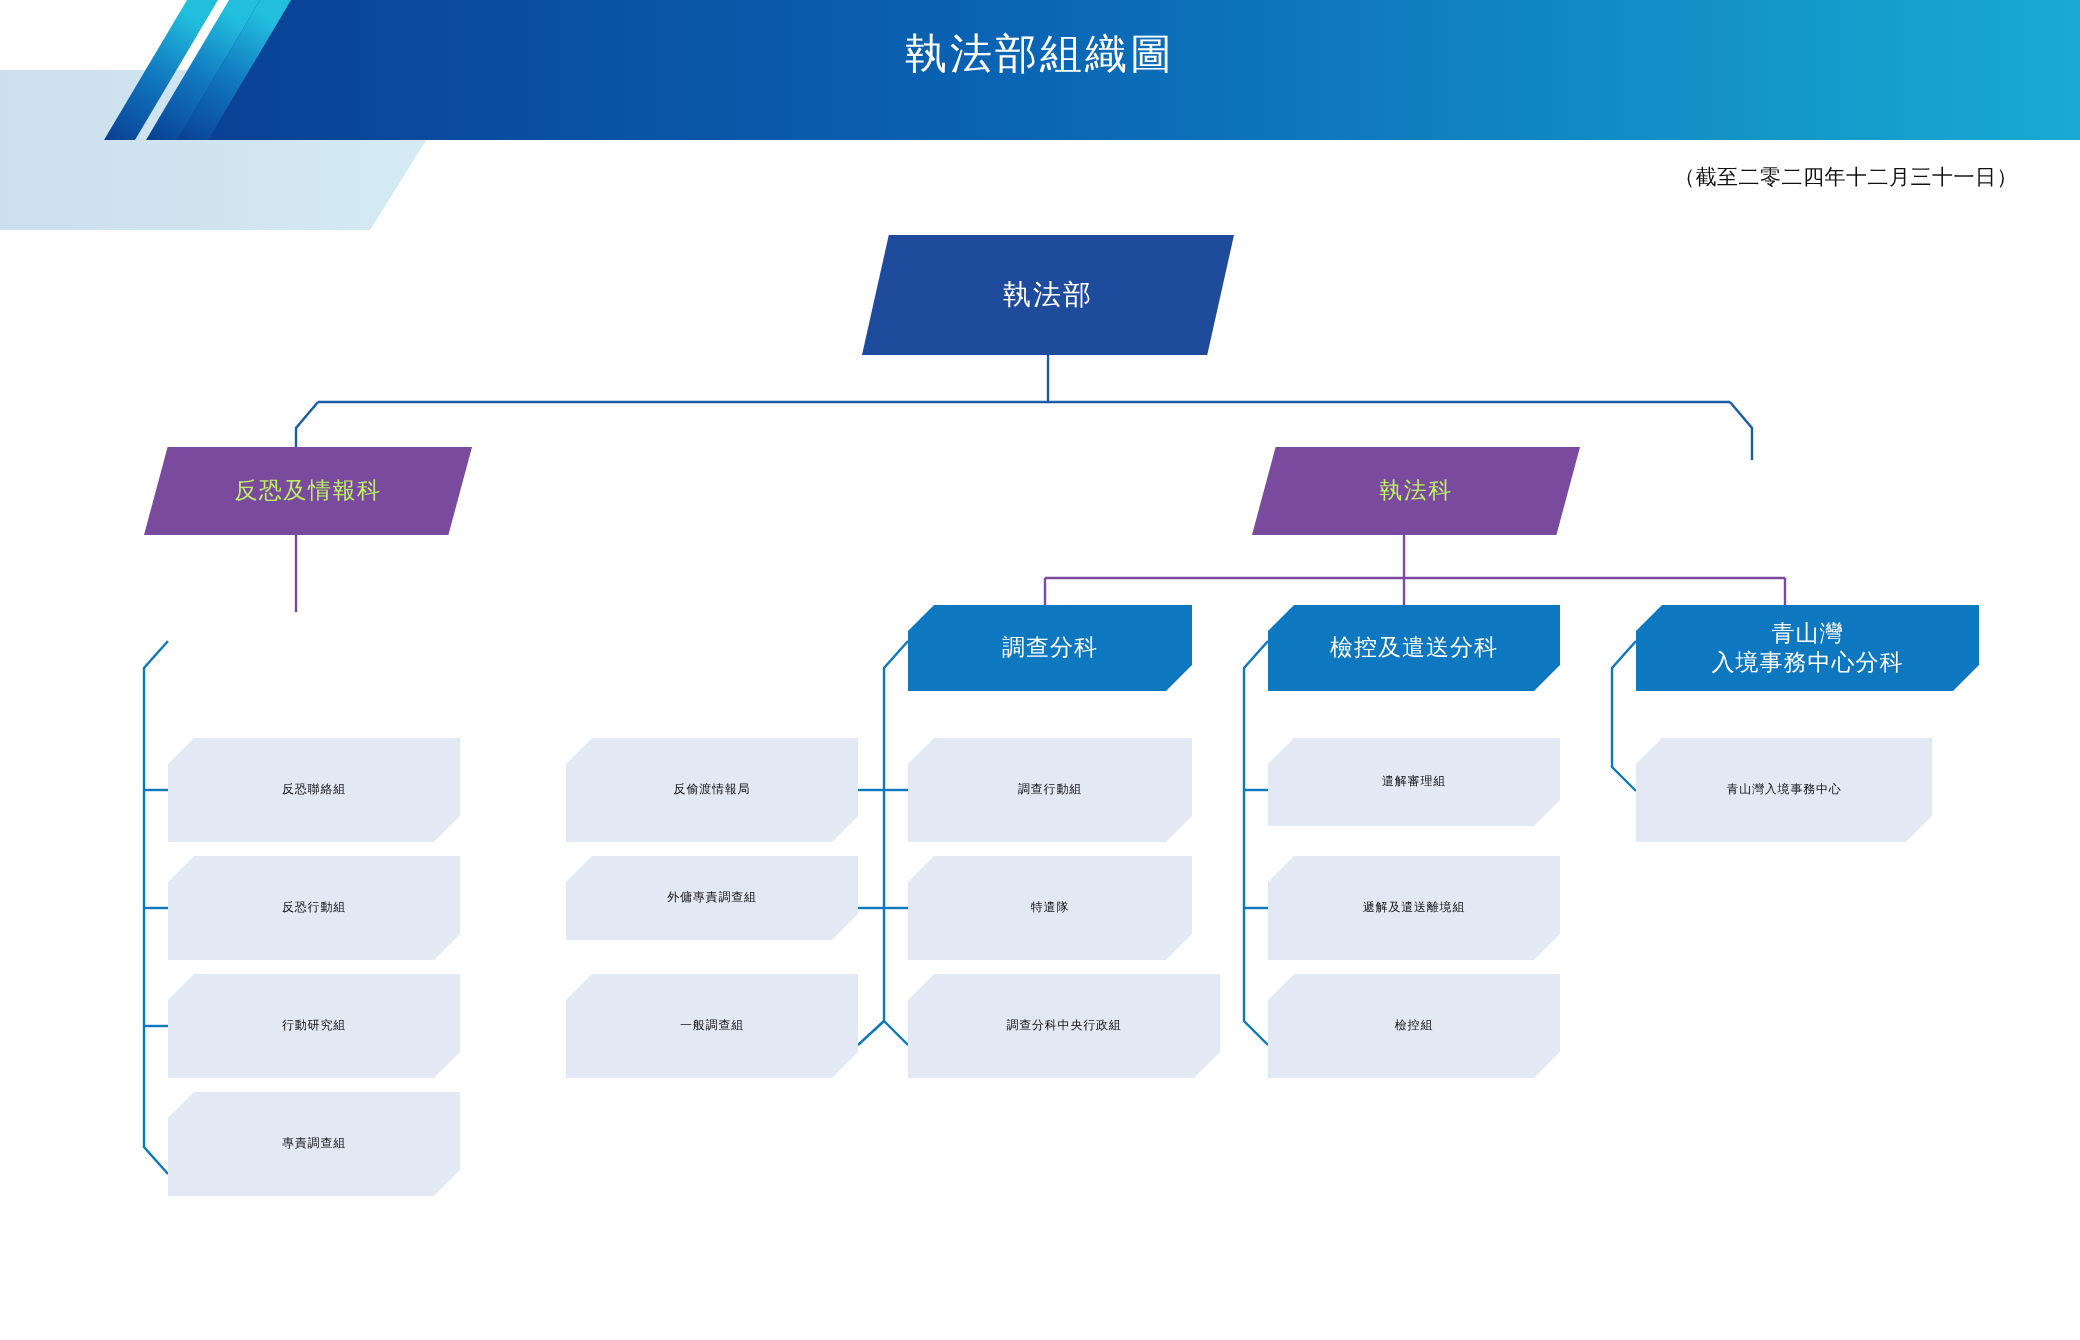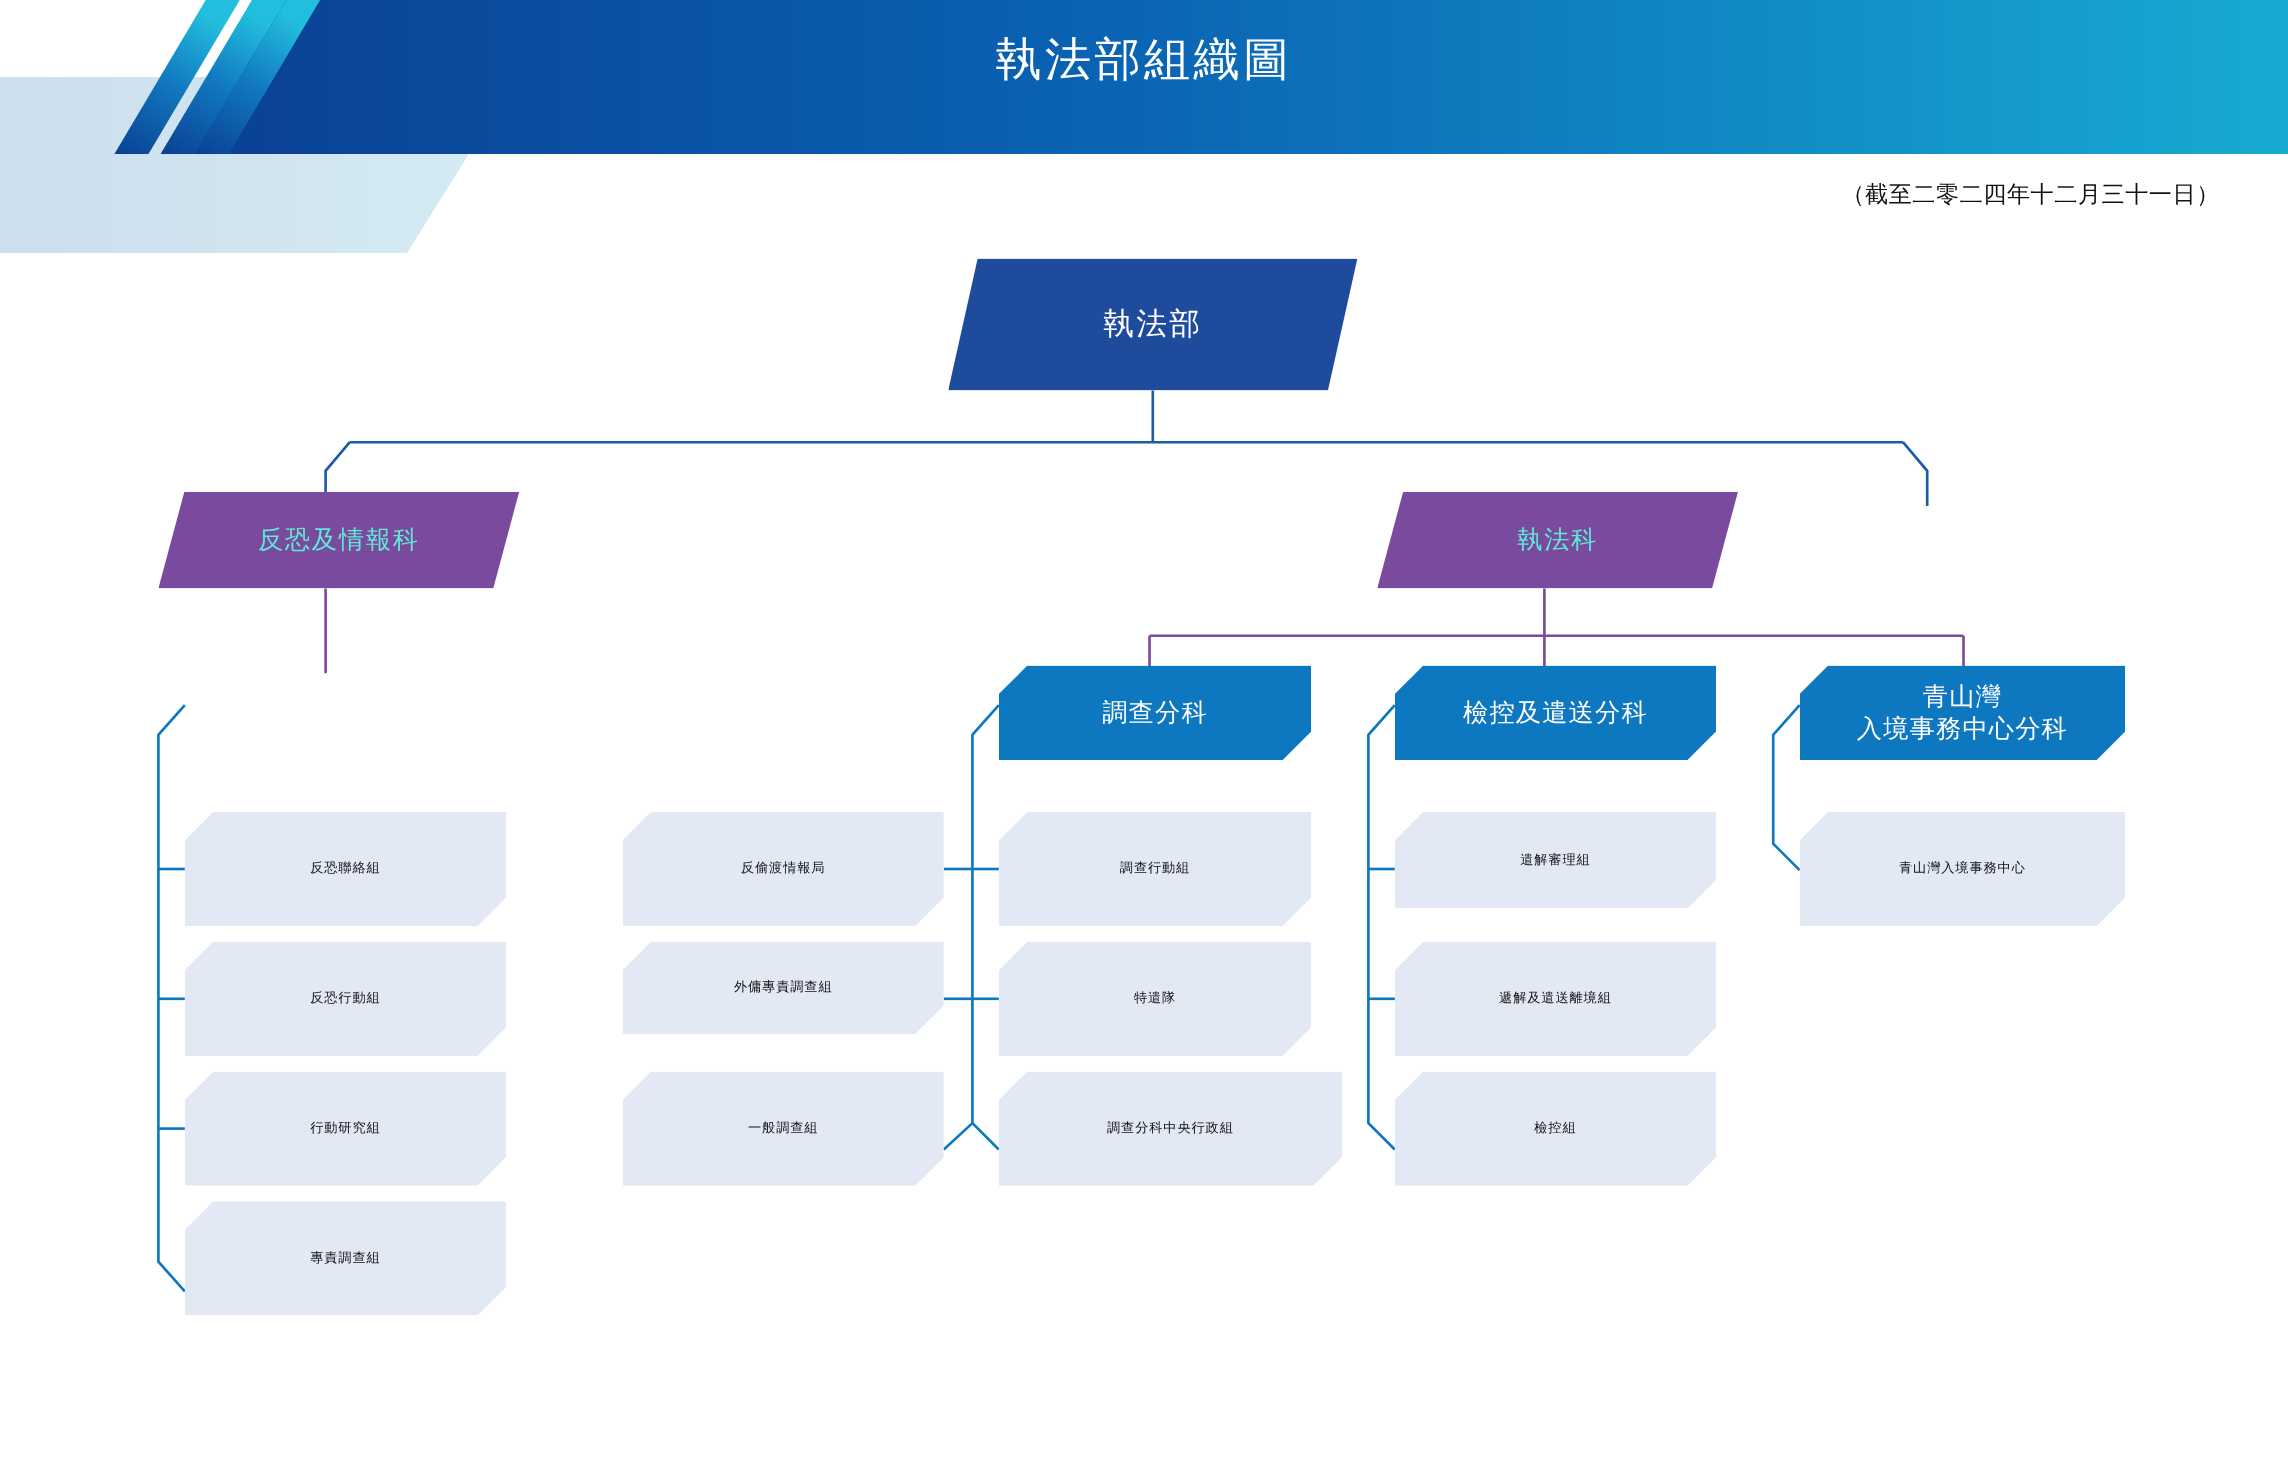--- a/index.html
+++ b/index.html
@@ -36,21 +36,21 @@
         line-height:1.28;}
 
   
   .para{
     clip-path:polygon(7.2% 0%, 100% 0%, 92.8% 100%, 0% 100%);
   }
   .root{
     background:#1e4b9c;color:#fff;font-size:28px;letter-spacing:2px;
   }
   .sect{
-    background:#7a4a9e;color:#5eead4;font-size:23px;letter-spacing:1.5px;
+    background:#7a4a9e;color:#bef264;font-size:23px;letter-spacing:1.5px;
   }
   
   .subdiv{
     background:#0d78bf;color:#fff;font-size:23px;letter-spacing:1px;
     clip-path:polygon(26px 0, 100% 0, 100% calc(100% - 26px),
                       calc(100% - 26px) 100%, 0 100%, 0 26px);
   }
   
   .leaf{
     background:#e3e8f5;color:#111;font-size:12px;letter-spacing:.8px;
@@ -168,21 +168,21 @@
 
 
     <div class="node subdiv" style="left:908px;top:605px;width:284px;height:86px;">
       <span class="nlbl">調查分科</span>
     </div>
 
     <div class="node subdiv" style="left:1268px;top:605px;width:292px;height:86px;">
       <span class="nlbl">檢控及遣送分科</span>
     </div>
 
-    <div class="node subdiv" style="left:1636px;top:605px;width:296px;height:86px;">
+    <div class="node subdiv" style="left:1636px;top:605px;width:343px;height:86px;">
       <span class="nlbl">青山灣
 入境事務中心分科</span>
     </div>
 
     <div class="node leaf" style="left:168px;top:738px;width:292px;height:104px;">
       <span class="nlbl">反恐聯絡組</span>
     </div>
     <div class="node leaf" style="left:168px;top:856px;width:292px;height:104px;">
       <span class="nlbl">反恐行動組</span>
     </div>

